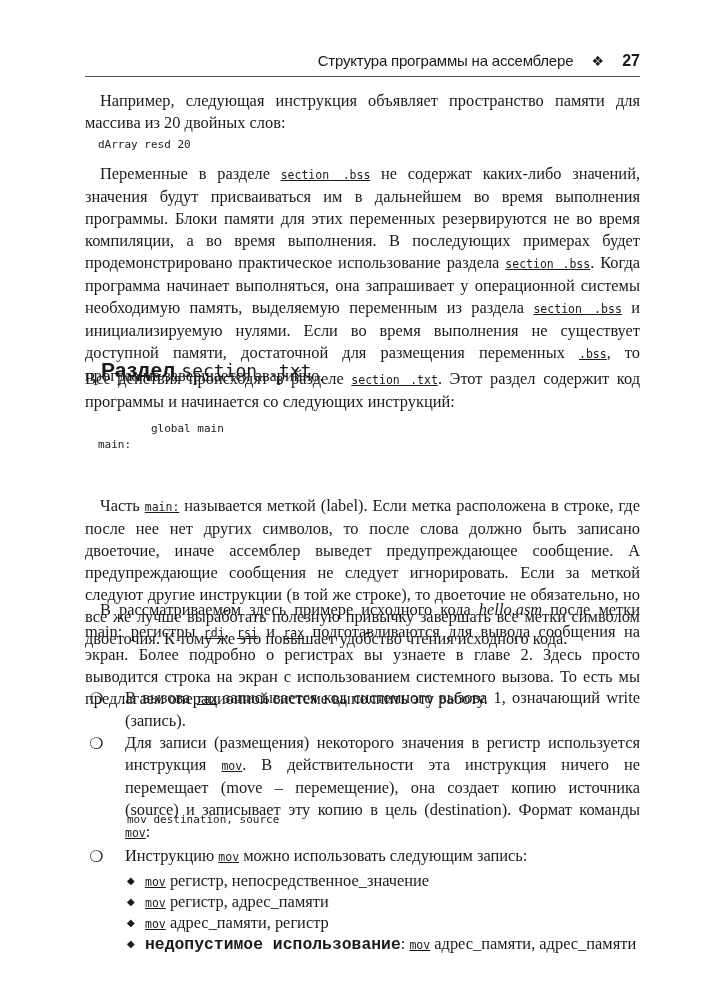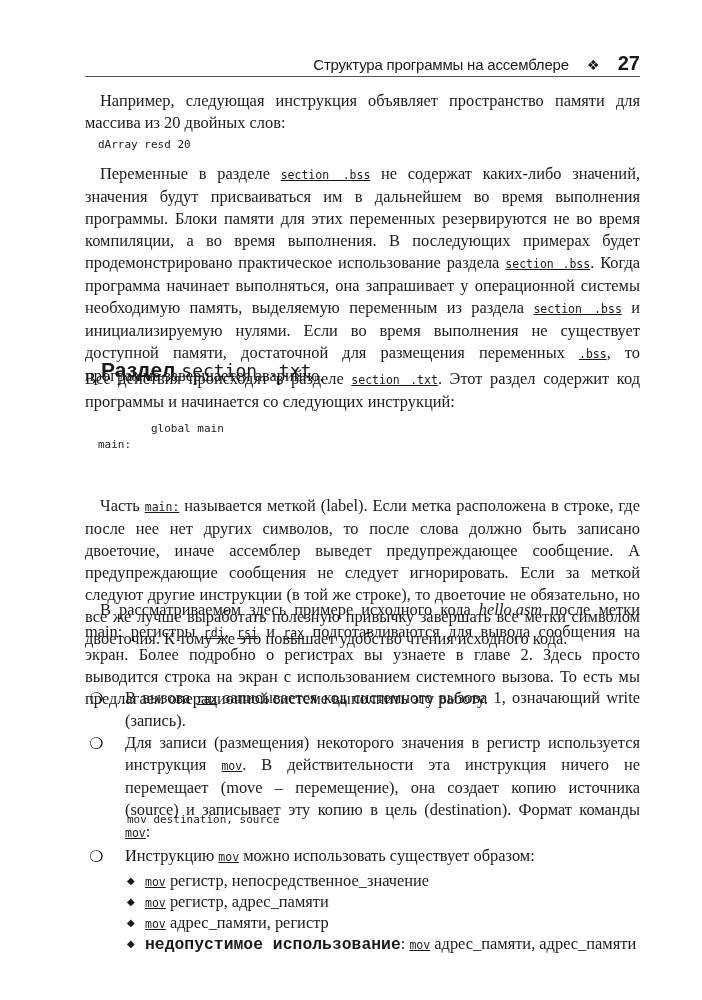--- a/index.html
+++ b/index.html
@@ -1,20 +1,20 @@
 <!DOCTYPE html>
 <html><head>
 <meta charset="utf-8">
 <style>
   html, body { margin: 0; padding: 0; background: #ffffff; }
   body { width: 702px; height: 1000px; position: relative; overflow: hidden; color: #1a1a1a; }
   .header { position: absolute; left: 85px; top: 52px; width: 555px; height: 24px; border-bottom: 1.5px solid #555; text-align: right; font-family: "Liberation Sans", sans-serif; font-size: 15px; }
   .header .title { font-family: "Liberation Sans", sans-serif; letter-spacing: -0.2px; }
   .header .orn { margin: 0 14px 0 14px; font-size: 14px; }
-  .header .num { font-weight: bold; font-size: 20px; }
+  .header .num { font-weight: bold; font-size: 16px; }
   p, .li-text { font-family: "Liberation Serif", serif; font-size: 16.4px; line-height: 22px; margin: 0; text-align: justify; }
   p.indent { text-indent: 15px; }
   code, .code { font-family: "DejaVu Sans Mono", monospace; font-size: 11.5px; text-decoration: underline; }
   .block { position: absolute; left: 85px; width: 555px; }
   .codeblock { position: absolute; font-family: "DejaVu Sans Mono", monospace; font-size: 11px; line-height: 16px; white-space: pre; }
   h2 { font-family: "Liberation Sans", sans-serif; font-size: 21px; margin: 16px; font-weight: bold; }
   h2 .mono { font-family: "DejaVu Sans Mono", monospace; font-weight: normal; font-size: 18px; }
   ul.circ { list-style: none; padding: 0; margin: 0; }
   ul.circ li { position: relative; padding-left: 40px; }
   ul.circ li .bullet { position: absolute; left: 4px; top: 2px; font-family: "DejaVu Sans", sans-serif; font-size: 16px; font-weight: bold; }
@@ -74,21 +74,21 @@
     </li>
   </ul>
 </div>
 
 <div class="codeblock" style="left:127px; top:812px;">mov destination, source</div>
 
 <div class="block" style="top:845px;">
   <ul class="circ">
     <li>
       <span class="bullet">❍</span>
-      <p><span>Инструкцию </span><code>mov</code><span> можно использовать существует образом:</span></p>
+      <p><span>Инструкцию </span><code>mov</code><span> можно использовать следующим запись:</span></p>
     </li>
   </ul>
   <ul class="dia" style="margin-top:3px;">
     <li>
       <span class="bullet">◆</span>
       <code>mov</code><span> регистр, непосредственное_значение</span>
     </li>
     <li>
       <span class="bullet">◆</span>
       <code>mov</code><span> регистр, адрес_памяти</span>

